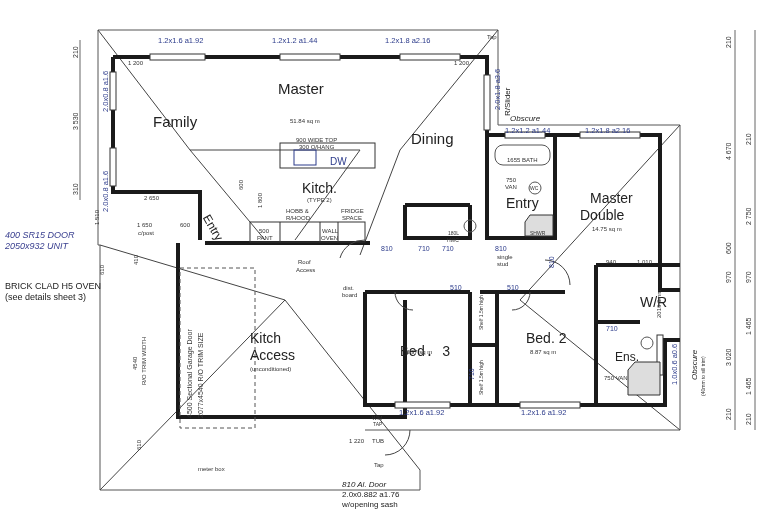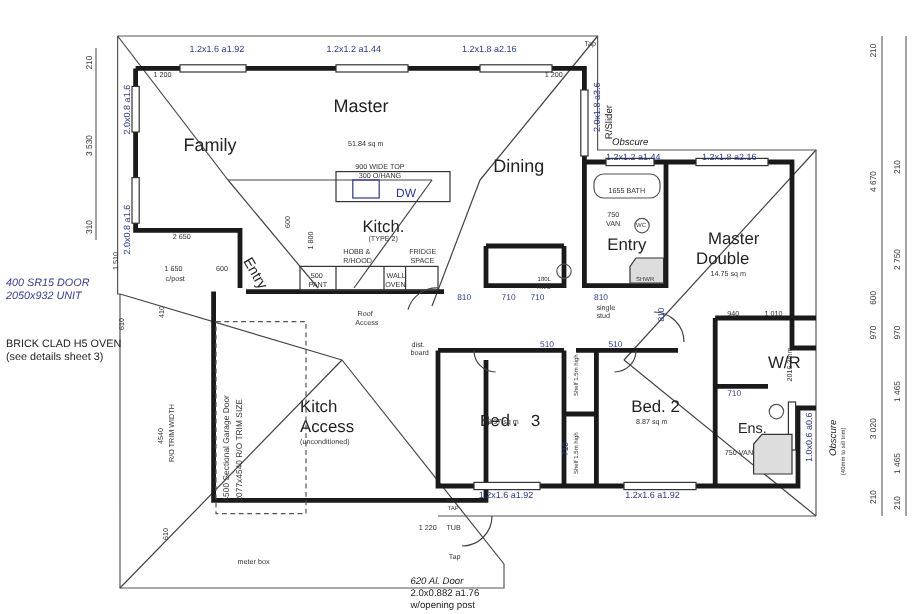--- a/index.html
+++ b/index.html
@@ -190,23 +190,23 @@
 <div class="lbl sm rot r-90" style="left:478px;top:395px;font-size:5px;">Shelf 1.5m high</div>
 <div class="lbl sm blue rot r-90" style="left:468px;top:380px;font-size:7px;">710</div>
 <div class="lbl sm" style="left:487px;top:34px;">Tap</div>
 <div class="lbl sm" style="left:374px;top:462px;">Tap</div>
 <div class="lbl sm" style="left:198px;top:466px;">meter box</div>
 <div class="lbl sm rot r-90" style="left:186px;top:418px;font-size:7px;">4500 Sectional Garage Door</div>
 <div class="lbl sm rot r-90" style="left:197px;top:418px;font-size:7px;">2077x4540 R/O TRIM SIZE</div>
 <div class="lbl sm rot r-90" style="left:132px;top:370px;font-size:6px;">4540</div>
 <div class="lbl sm rot r-90" style="left:141px;top:385px;font-size:6px;">R/O TRIM WIDTH</div>
 <div class="lbl sm rot r-90" style="left:136px;top:450px;">610</div>
-<div class="lbl note" style="left:342px;top:480px;font-style:italic;">620 Al. Door</div>
+<div class="lbl note" style="left:342px;top:480px;font-style:italic;">810 Al. Door</div>
 <div class="lbl note" style="left:342px;top:490px;">2.0x0.882 a1.76</div>
-<div class="lbl note" style="left:342px;top:500px;">w/opening post</div>
+<div class="lbl note" style="left:342px;top:500px;">w/opening sash</div>
 <div class="lbl sm" style="left:372px;top:415px;font-size:5px;">W/M</div>
 <div class="lbl sm" style="left:373px;top:421px;font-size:5px;">TAP</div>
 <div class="lbl sm" style="left:372px;top:438px;font-size:6px;">TUB</div>
 <div class="lbl sm" style="left:349px;top:438px;">1 220</div>
 <div class="lbl note-blue" style="left:5px;top:230px;">400 SR15 DOOR</div>
 <div class="lbl note-blue" style="left:5px;top:241px;text-align:center;">2050x932 UNIT</div>
 <div class="lbl note" style="left:5px;top:281px;font-size:9px;">BRICK CLAD H5 OVEN</div>
 <div class="lbl note" style="left:5px;top:292px;font-size:9px;">(see details sheet 3)</div>
 <div class="lbl sm" style="left:128px;top:60px;">1 200</div>
 <div class="lbl sm" style="left:454px;top:60px;">1 200</div>

